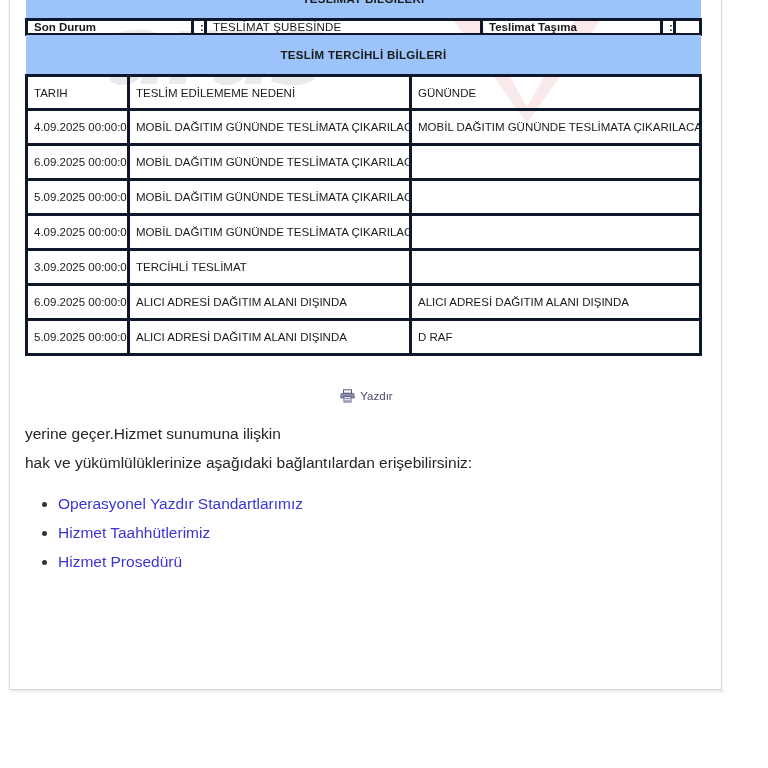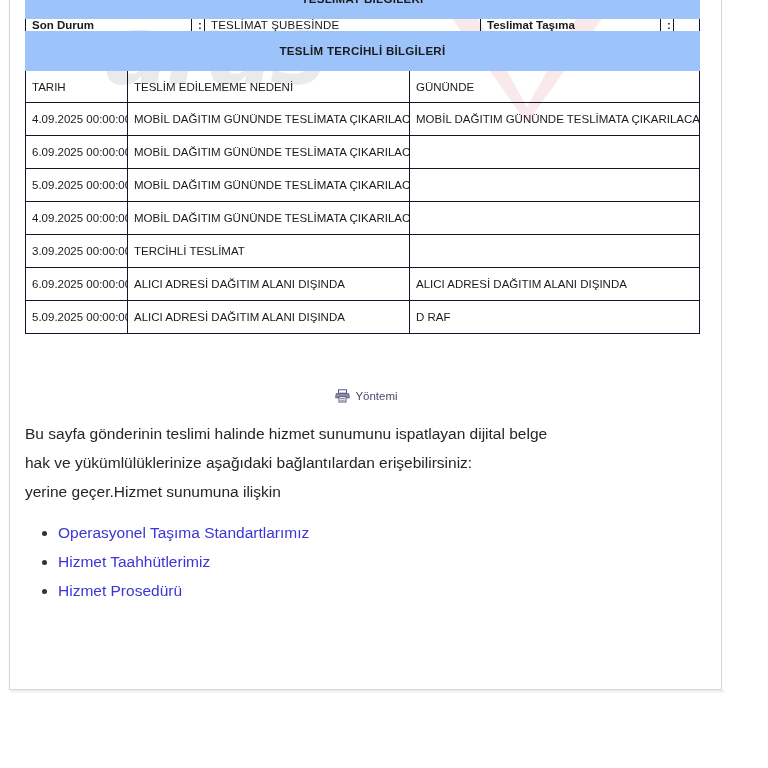--- a/index.html
+++ b/index.html
@@ -95,21 +95,21 @@
   }
 
   
   table.grid {
     border-collapse: collapse;
     width: 674px;
     table-layout: fixed;
     background: transparent;
   }
   table.grid td {
-    border: 1px solid #0f172a;
+    border: 3px solid #0f172a;
     padding: 0 6px;
     font-size: 11.5px;
     color: #1a1a1a;
     vertical-align: middle;
     background: transparent;
     white-space: nowrap;
     overflow: hidden;
   }
 
   .band td {
@@ -292,32 +292,31 @@
       <span class="print-btn">
         <span class="printer-icon">
           <svg width="15" height="14" viewBox="0 0 15 14" xmlns="http://www.w3.org/2000/svg">
             <rect x="3.5" y="0.8" width="8" height="3.4" fill="none" stroke="#5a5a7a" stroke-width="1"></rect>
             <path d="M1.2 4.6 h12.6 l0.6 4.3 h-13.8 z" fill="#8e8eb0" stroke="#5a5a7a" stroke-width="0.8"></path>
             <rect x="4" y="7.6" width="7" height="5.4" fill="#ffffff" stroke="#5a5a7a" stroke-width="1"></rect>
             <rect x="5.2" y="9.2" width="4.6" height="0.8" fill="#6a6a8a"></rect>
             <rect x="5.2" y="10.8" width="4.6" height="0.8" fill="#6a6a8a"></rect>
           </svg>
         </span>
-        <span>Yöntemi</span>
+        <span>Yazdır</span>
       </span>
     </div>
 
     <div class="prose">
-      <p>Bu sayfa gönderinin teslimi halinde hizmet sunumunu ispatlayan dijital belge</p>
+      <p>yerine geçer.Hizmet sunumuna ilişkin</p>
       <p>hak ve yükümlülüklerinize aşağıdaki bağlantılardan erişebilirsiniz:</p>
-      <p>yerine geçer.Hizmet sunumuna ilişkin</p>
 
       <ul class="links">
         <li>
-          <a href="#">Operasyonel Taşıma Standartlarımız</a>
+          <a href="#">Operasyonel Yazdır Standartlarımız</a>
         </li>
         <li>
           <a href="#">Hizmet Taahhütlerimiz</a>
         </li>
         <li>
           <a href="#">Hizmet Prosedürü</a>
         </li>
       </ul>
     </div>
 

